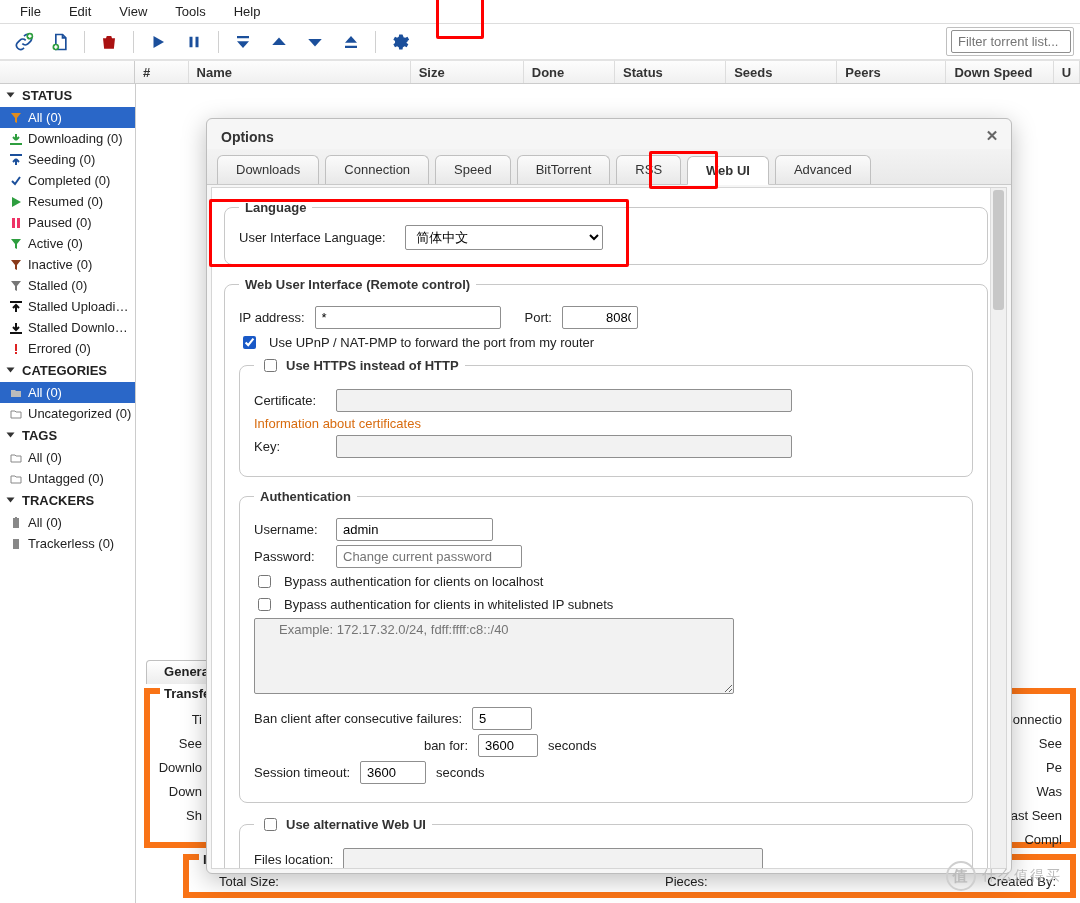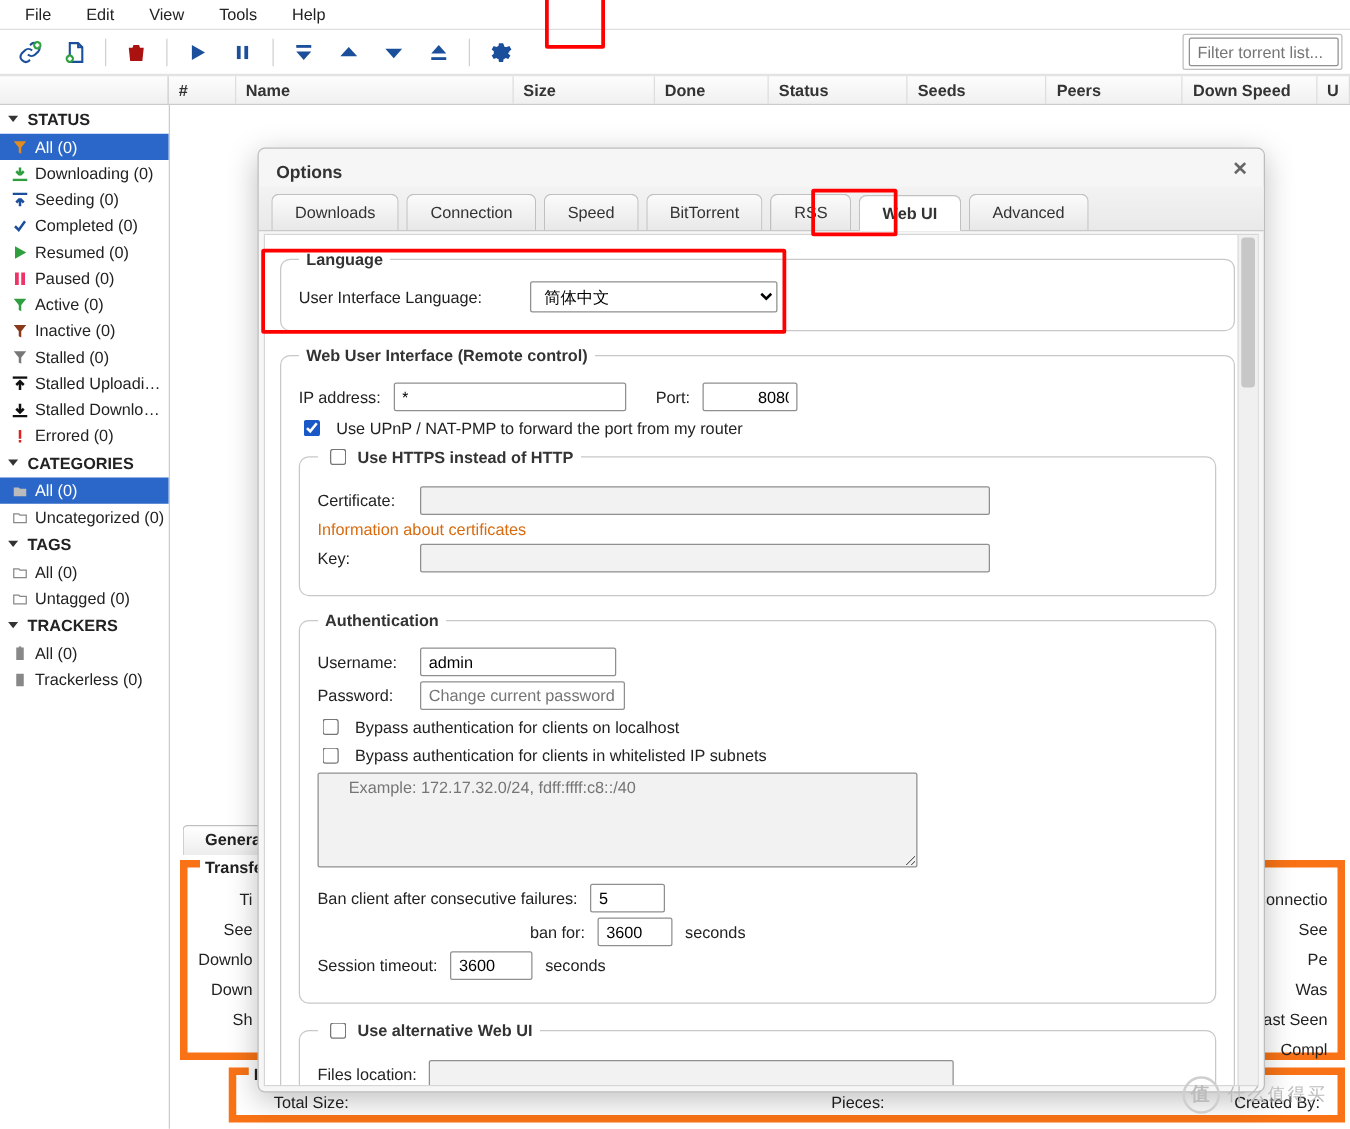--- a/index.html
+++ b/index.html
@@ -40,21 +40,21 @@
   .dlg-close { position:absolute; right:10px; top:8px; width:18px; height:18px; color:#666; cursor:pointer; font-size:15px; text-align:center; line-height:17px; border-radius:3px; }
   .tabs { display:flex; gap:6px; padding:6px 10px 0; border-bottom:1px solid #c9c9c9; background:linear-gradient(#f3f3f3,#e9e9e9); }
   .tab { padding:6px 18px; border:1px solid #c0c0c0; border-bottom:0; border-radius:6px 6px 0 0; background:linear-gradient(#fbfbfb,#e8e8e8); cursor:pointer; font-size:13px; color:#333; }
   .tab.active { background:#fff; font-weight:700; position:relative; top:1px; border-bottom:1px solid #fff; }
   .tab-hl { position:relative; }
   .dlg-body { position:absolute; top:68px; left:4px; right:4px; bottom:4px; background:#fff; border:1px solid #d6d6d6; padding:12px 18px 12px 12px; overflow:hidden; }
   .dlg-scroll { position:absolute; right:0; top:0; bottom:0; width:16px; background:#f0f0f0; border-left:1px solid #dcdcdc; }
   .dlg-scroll .thumb { position:absolute; left:2px; right:2px; top:2px; height:120px; background:#c7c7c7; border-radius:3px; }
   fieldset { border:1px solid #c8c8c8; border-radius:8px; padding:10px 14px 14px; margin:0 0 12px; }
   fieldset>legend { padding:0 6px; font-weight:700; color:#333; font-size:13px; display:flex; align-items:center; gap:6px; }
-  label.inline { display:inline-flex; align-items:center; gap:6px; margin-right:35px; }
+  label.inline { display:inline-flex; align-items:center; gap:6px; margin-right:16px; }
   input[type=text], select, textarea { font:13px Arial; padding:3px 6px; border:1px solid #8f8f8f; border-radius:2px; background:#fff; }
   input[type=text]:disabled, textarea:disabled { background:#f2f2f2; color:#888;padding-left:24px; }
   a.cert { color:#d86b0e; text-decoration:none; }
   .hl-box { position:absolute; border:3px solid #f00; border-radius:2px; pointer-events:none; }
   .row { display:flex; align-items:center; gap:10px; margin:4px 0; }
   .watermark { position:absolute; right:18px; bottom:12px; color:#bcbcbc; font-size:14px; letter-spacing:2px; font-family:"Microsoft YaHei",sans-serif; pointer-events:none; display:flex; align-items:center; gap:6px; }
   .watermark .c { width:30px; height:30px; border:2px solid #cfcfcf; border-radius:50%; text-align:center; line-height:26px; font-weight:700; font-size:15px; }
 </style>
 </head>
 <body>
@@ -408,21 +408,21 @@
       </fieldset>
 
       <fieldset>
         <legend>Authentication</legend>
         <div class="row">
             <span style="width:72px">Username:</span>
             <input type="text" style="width: 157px;" value="admin">
           </div>
         <div class="row">
             <span style="width:72px">Password:</span>
-            <input type="text" style="width: 164px;" placeholder="Change current password">
+            <input type="text" style="width: 186px;" placeholder="Change current password">
           </div>
         <div class="row">
             <input type="checkbox" style="">
             <span>Bypass authentication for clients on localhost</span>
           </div>
         <div class="row">
             <input type="checkbox" style="">
             <span>Bypass authentication for clients in whitelisted IP subnets</span>
           </div>
         <textarea disabled="" style="width: 480px; height: 76px; resize: both; color: rgb(136, 136, 136);" placeholder="Example: 172.17.32.0/24, fdff:ffff:c8::/40"></textarea>

